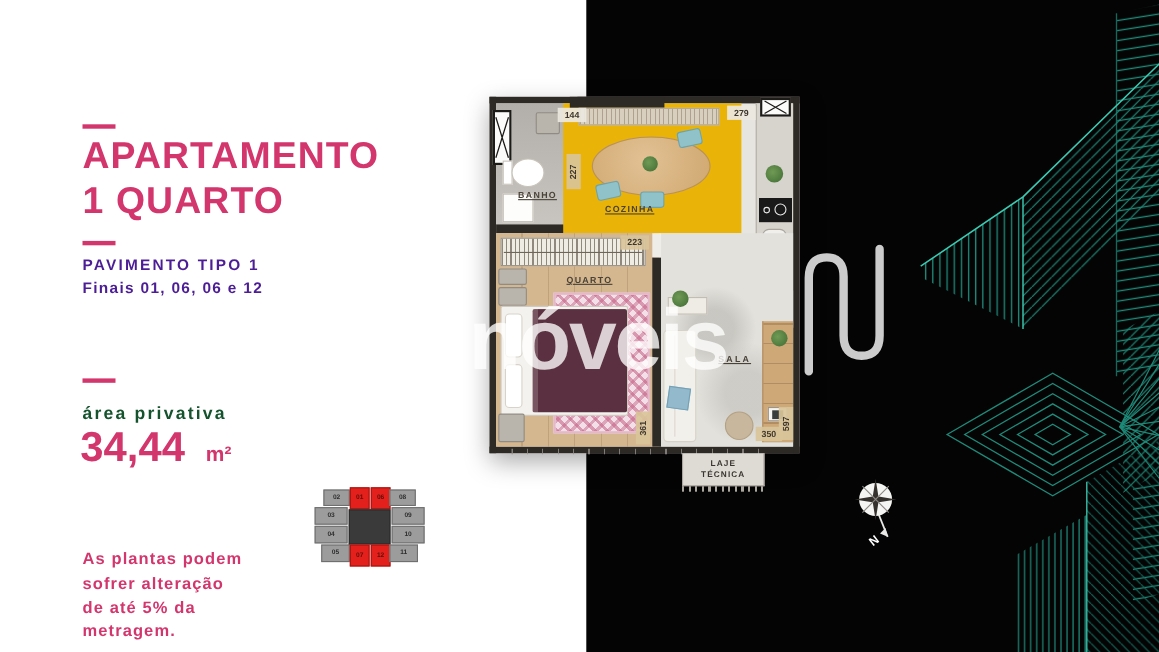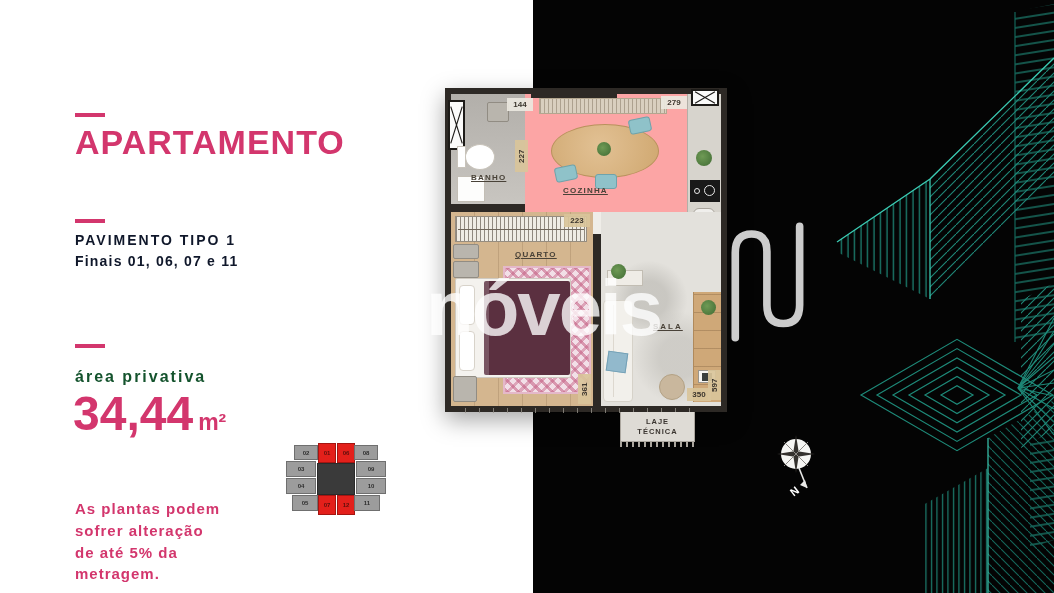--- a/index.html
+++ b/index.html
@@ -5,28 +5,28 @@
   * { margin:0; padding:0; box-sizing:border-box; }
   html,body { width:1054px; height:593px; overflow:hidden; background:#ffffff;
               font-family:"Liberation Sans", sans-serif; }
   .canvas { position:relative; width:1054px; height:593px; background:#ffffff; overflow:hidden; }
   .black-panel { position:absolute; left:533px; top:0; width:521px; height:593px; background:#040404; }
 
   
   .dash { position:absolute; width:30px; height:4px; background:#d3366d; }
   .title { position:absolute; left:75px; top:122px; color:#d3366d; font-weight:bold;
            font-size:34px; line-height:41px; letter-spacing:1px; }
-  .subtitle { position:absolute; left:75px; top:232px; color:#0f172a; }
+  .subtitle { position:absolute; left:75px; top:232px; color:#4c1d95; }
   .subtitle .s1 { font-size:14px; font-weight:bold; letter-spacing:2px; display:block; }
   .subtitle .s2 { font-size:14px; font-weight:600; letter-spacing:1.2px; display:block; margin-top:5px; }
   .area-label { position:absolute; left:75px; top:368px; color:#14532d; font-size:16px;
                 font-weight:600; letter-spacing:2px; }
   .area-value { position:absolute; left:73px; top:386px; color:#d3366d; }
-  .area-value .num { font-size:48px; font-weight:bold; letter-spacing:0; }
-  .area-value .unit { font-size:23px; font-weight:600; margin-left:5px; }
+  .area-value .num { font-size:38px; font-weight:bold; letter-spacing:0; }
+  .area-value .unit { font-size:19px; font-weight:600; margin-left:19px; }
   .disclaimer { position:absolute; left:75px; top:498px; color:#d3366d; font-size:15px;
                 font-weight:600; letter-spacing:1px; line-height:1.45; white-space:pre-line; }
 
   
   .keyplan { position:absolute; left:280px; top:440px; width:110px; height:78px; }
   .kp-box { position:absolute; border:1px solid #6f6f6f; background:#9c9c9c; color:#2e2e2e;
             font-size:6px; font-weight:bold; display:flex; align-items:center; justify-content:center; }
   .kp-red { background:#e3201b; border-color:#a51511; color:#5c0f0c; }
   .kp-core { position:absolute; left:37px; top:23px; width:38px; height:32px; background:#3a3a3a; border:1px solid #2a2a2a; }
 
@@ -36,21 +36,21 @@
   .wall { position:absolute; background:#2d2925; }
   .room-label { position:absolute; font-size:8px; font-weight:bold; letter-spacing:1.2px;
                 color:#494238;text-decoration:underline; }
   .dim { position:absolute; font-size:8px; font-weight:bold; color:#3c362e;
          background:rgba(217,196,154,.92); display:flex; align-items:center; justify-content:center; }
   .dim.v { writing-mode:vertical-rl; transform:rotate(180deg); }
   .dim.lt { background:rgba(236,232,223,.92); }
 
   .banho { position:absolute; left:6px; top:6px; width:74px; height:110px;
            background:linear-gradient(180deg,#b2afaa,#c8c5c0); }
-  .cozinha { position:absolute; left:80px; top:6px; width:162px; height:118px; background:#fca5a5; }
+  .cozinha { position:absolute; left:67px; top:6px; width:162px; height:118px; background:#eab308; }
   .blind { position:absolute; left:14px; top:4px; width:128px; height:16px; background:#d9cfbf;
            background-image:repeating-linear-gradient(90deg, rgba(120,105,85,.45) 0 1px, transparent 1px 4px);
            border:1px solid #b3a68f; }
   .table { position:absolute; left:26px; top:30px; width:108px; height:54px; border-radius:50%;
            background:radial-gradient(circle at 45% 40%, #e2c194, #cfa76f); border:1px solid #b8925c; }
   .chair { position:absolute; width:22px; height:15px; background:#8fc2c9; border:1px solid #6ea3ab; border-radius:3px; }
   .plant { position:absolute; border-radius:50%; background:radial-gradient(circle at 40% 40%, #6f9a55, #3f6b33); }
 
   .counter { position:absolute; left:242px; top:6px; width:34px; height:170px; background:#d7d4cd;
              border-left:1px solid #b3afa7; }
@@ -166,25 +166,26 @@
         <polygon points="455,438 521,400 521,593 455,593" fill="url(#pd2)"></polygon>
         <polygon points="488,300 521,283 521,430 488,448" fill="url(#pd)"></polygon>
         <polyline points="304,242 397,179 521,58" fill="none" stroke="#3bcab2" stroke-width="1.4"></polyline>
         <line x1="397" y1="179" x2="397" y2="299" stroke="#3bcab2" stroke-width="1.3"></line>
         <line x1="455" y1="438" x2="455" y2="593" stroke="#3bcab2" stroke-width="1.2"></line>
       </svg></div>
 
   <div class="dash" style="left:75px; top:113px;"></div>
   <div class="title">
     <span style="display:block">APARTAMENTO</span>
+    <span style="display:block">1 QUARTO</span>
   </div>
   <div class="dash" style="left:75px; top:219px;"></div>
   <div class="subtitle">
     <span class="s1">PAVIMENTO TIPO 1</span>
-    <span class="s2">Finais 01, 06, 07 e 11</span>
+    <span class="s2">Finais 01, 06, 06 e 12</span>
   </div>
   <div class="dash" style="left:75px; top:344px;"></div>
   <div class="area-label">área privativa</div>
   <div class="area-value">
     <span class="num">34,44</span><span class="unit">m²</span>
   </div>
   <div class="disclaimer">As plantas podem
 sofrer alteração
 de até 5% da
 metragem.</div>

